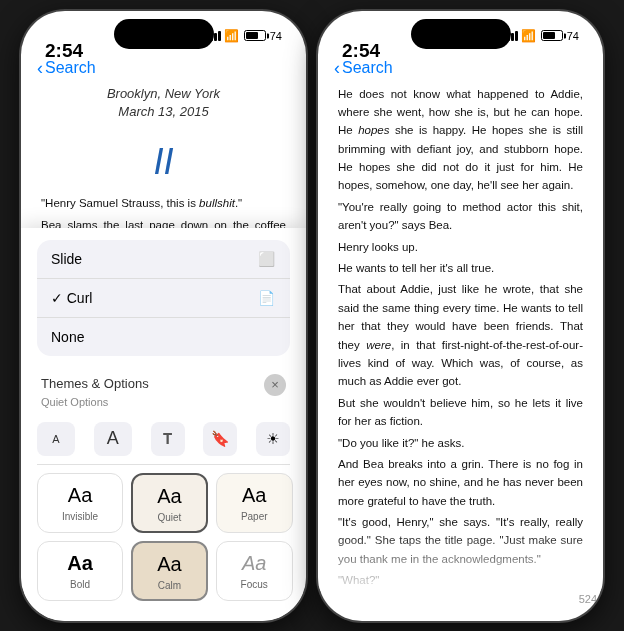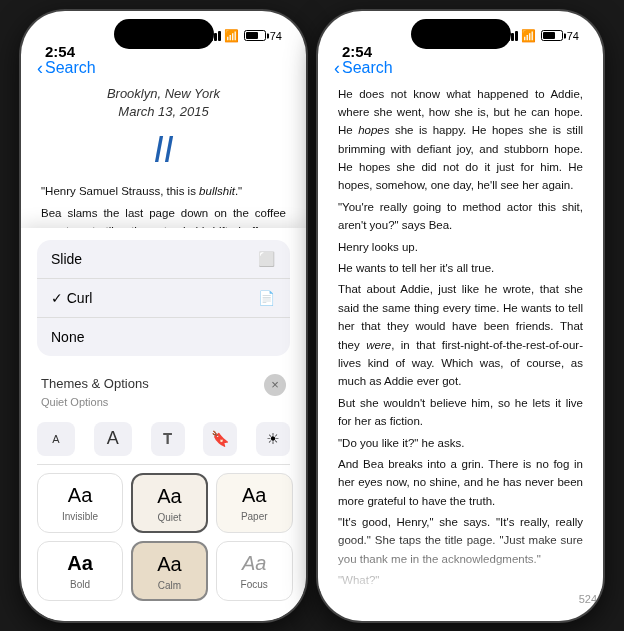--- a/index.html
+++ b/index.html
@@ -35,21 +35,21 @@
       display: flex;
       justify-content: space-between;
       align-items: center;
       padding: 12px 24px 6px;
       height: 44px;
       position: relative;
       z-index: 10;
     }
 
     .status-bar .time {
-      font-size: 15px;
+      font-size: 19px;
       font-weight: 600;
       color: #000;
       margin-top: 31px;
     }
 
     .status-bar .icons {
       display: flex;
       align-items: center;
       gap: 4px;
       font-size: 12px;
@@ -148,21 +148,21 @@
       font-size: 13px;
       color: #333;
       line-height: 1.4;
     }
 
     .chapter-number {
       font-size: 36px;
       font-weight: 300;
       color: #2060B0;
       text-align: center;
-      margin: 8px 0 8px;
+      margin: 20px 0 8px;
       font-style: italic;
     }
 
     .book-text {
       font-size: 11.5px;
       line-height: 1.55;
       color: #111;
     }
 
     .book-text p {

